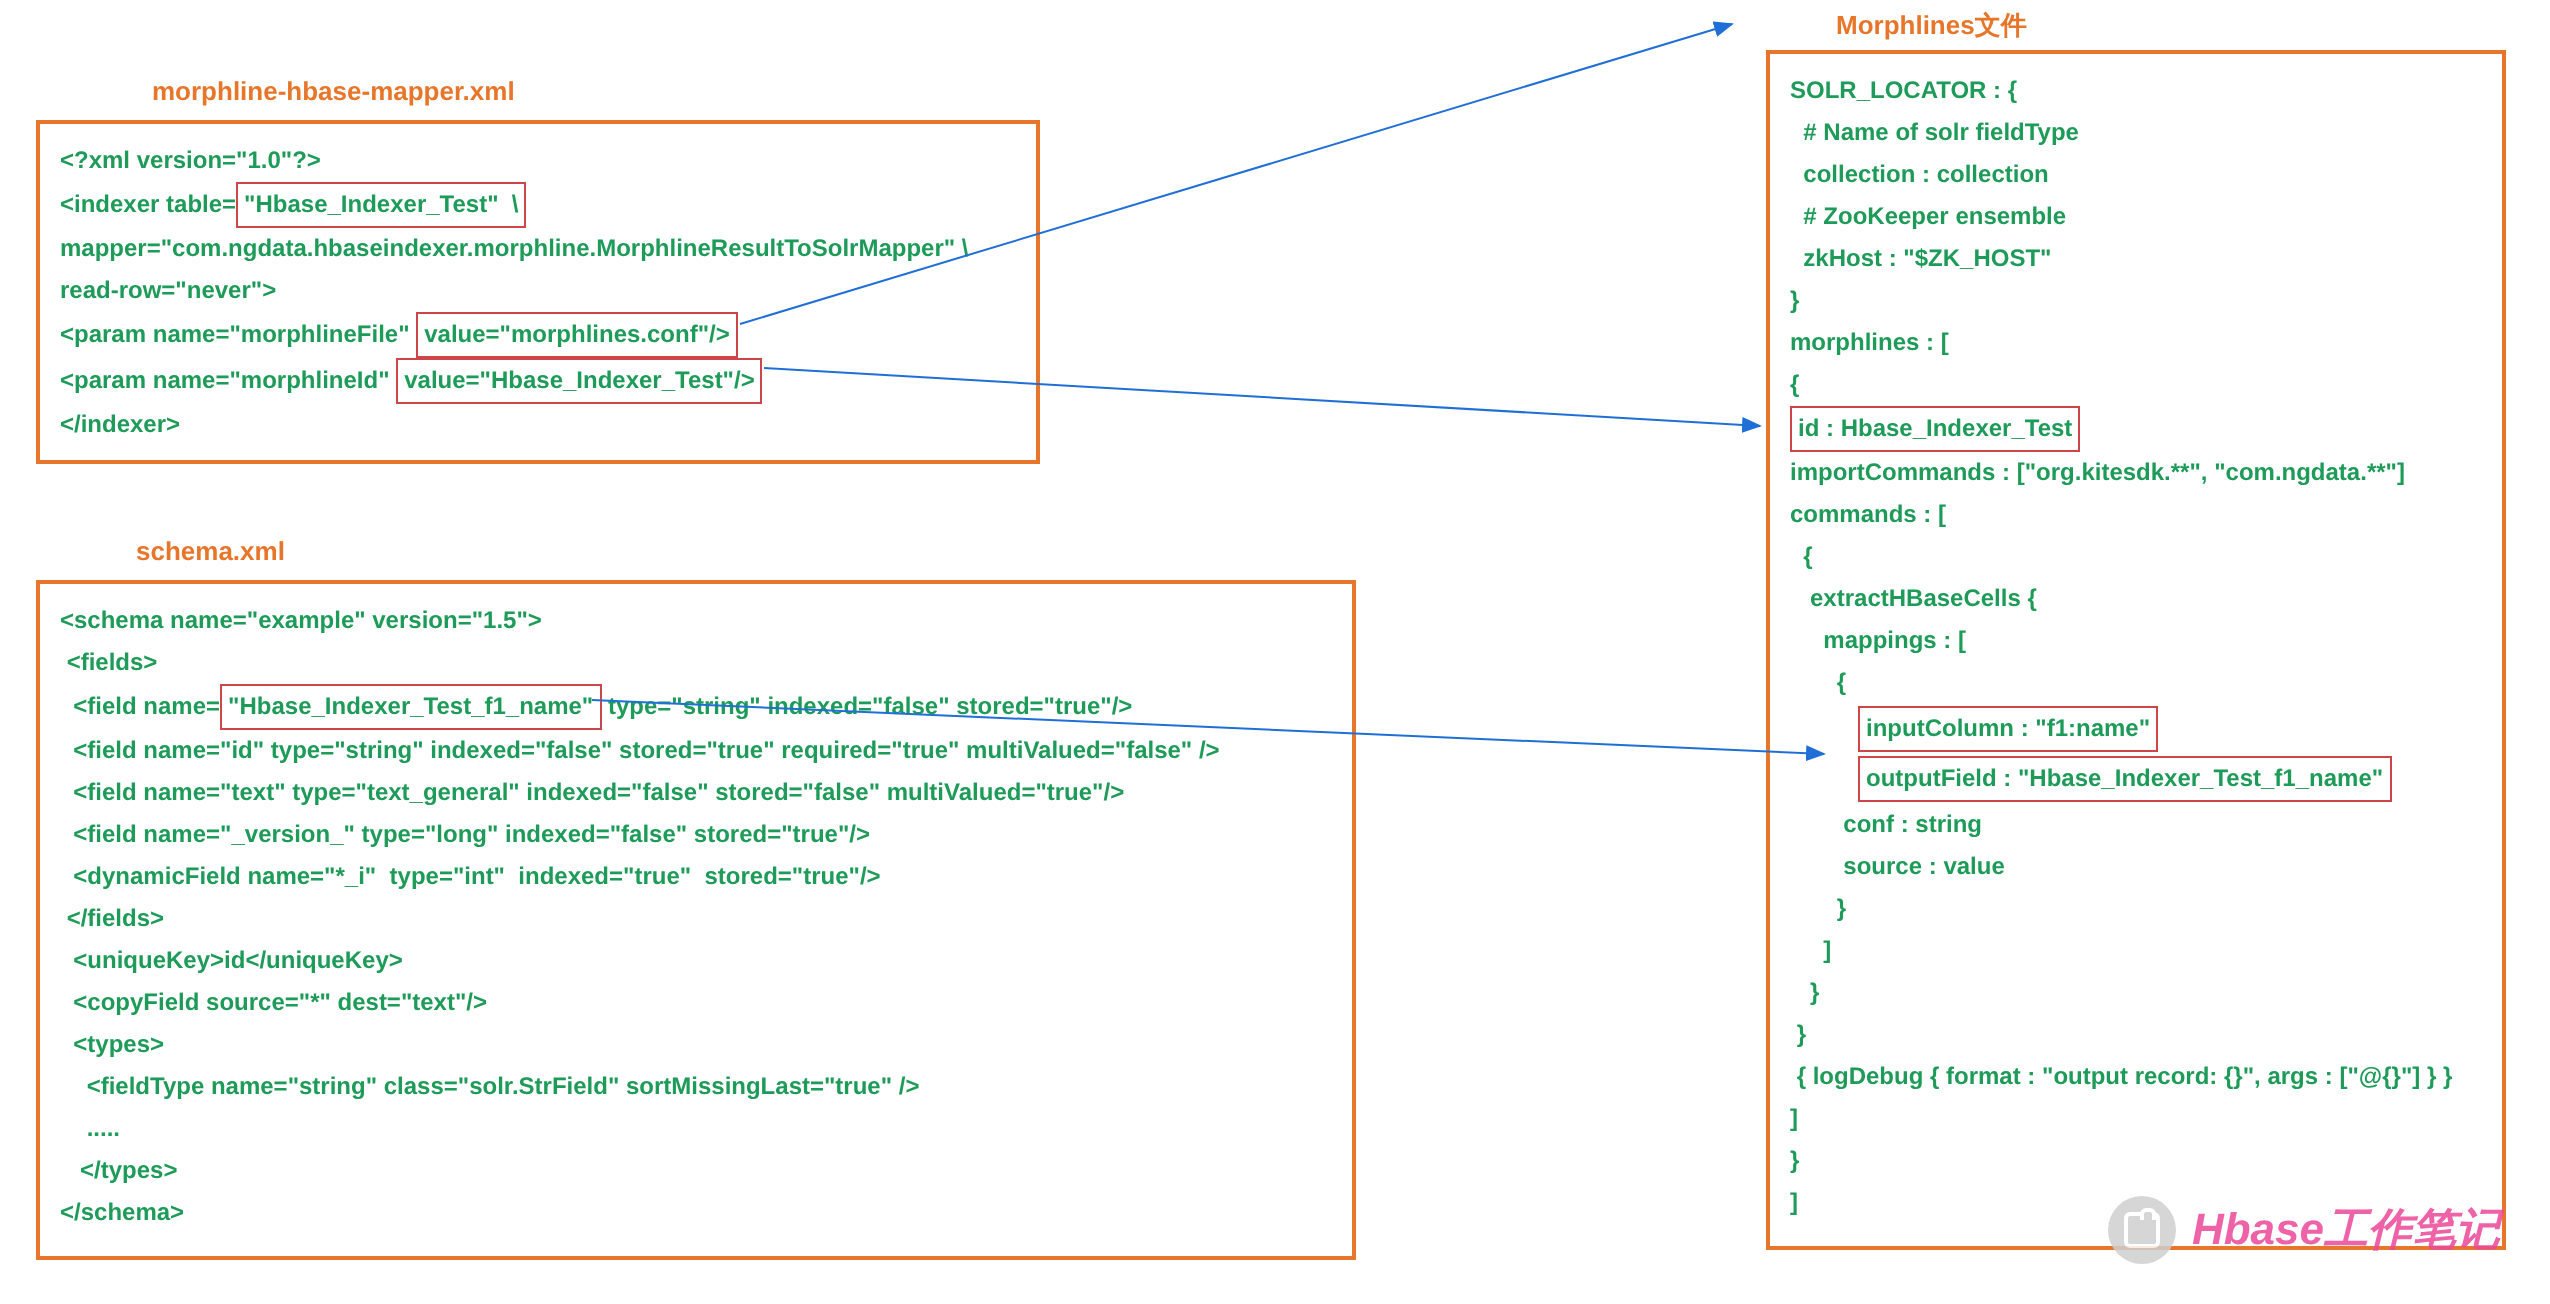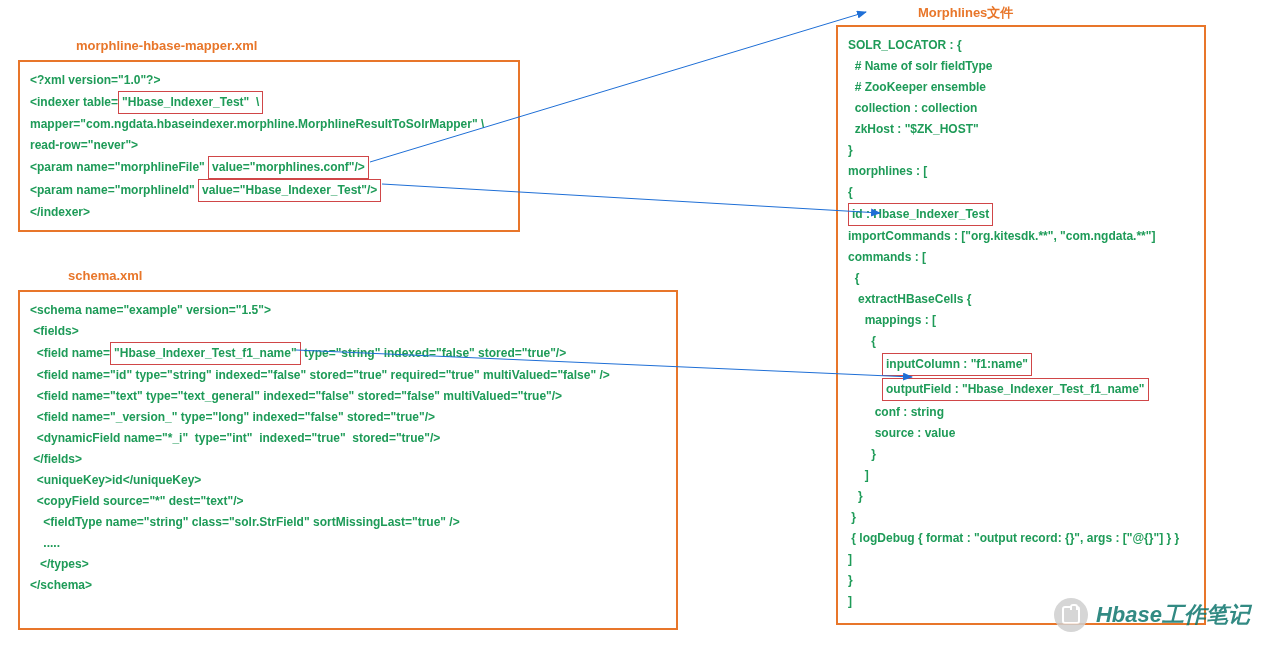--- a/index.html
+++ b/index.html
@@ -52,21 +52,21 @@
     width: 1275px;
     height: 652px;
     pointer-events: none;
   }
   .watermark {
     position: absolute;
     right: 25px;
     bottom: 20px;
     display: flex;
     align-items: center;
-    color: #0f766e;
+    color: #ec4899;
     font-size: 22px;
     font-weight: bold;
     font-style: italic;
     font-family: "Microsoft YaHei", Arial, sans-serif;
     opacity: 0.85;
   }
   .watermark .wm-icon {
     width: 34px;
     height: 34px;
     border-radius: 50%;
@@ -117,31 +117,32 @@
   <div class="code-line">&lt;schema name="example" version="1.5"&gt;</div>
   <div class="code-line"> &lt;fields&gt;</div>
   <div class="code-line"><span>  &lt;field name=</span><span class="red-box">"Hbase_Indexer_Test_f1_name"</span><span> type="string" indexed="false" stored="true"/&gt;</span></div>
   <div class="code-line">  &lt;field name="id" type="string" indexed="false" stored="true" required="true" multiValued="false" /&gt;</div>
   <div class="code-line">  &lt;field name="text" type="text_general" indexed="false" stored="false" multiValued="true"/&gt;</div>
   <div class="code-line">  &lt;field name="_version_" type="long" indexed="false" stored="true"/&gt;</div>
   <div class="code-line">  &lt;dynamicField name="*_i"  type="int"  indexed="true"  stored="true"/&gt;</div>
   <div class="code-line"> &lt;/fields&gt;</div>
   <div class="code-line">  &lt;uniqueKey&gt;id&lt;/uniqueKey&gt;</div>
   <div class="code-line">  &lt;copyField source="*" dest="text"/&gt;</div>
+  <div class="code-line">  &lt;types&gt;</div>
   <div class="code-line">    &lt;fieldType name="string" class="solr.StrField" sortMissingLast="true" /&gt;</div>
   <div class="code-line">    .....</div>
   <div class="code-line">   &lt;/types&gt;</div>
   <div class="code-line">&lt;/schema&gt;</div>
 </div>
 
-<div class="panel" style="left:836px; top:25px; width:370px; height:600px;">
+<div class="panel" style="left:883px; top:25px; width:370px; height:600px;">
   <div class="code-line">SOLR_LOCATOR : {</div>
   <div class="code-line">  # Name of solr fieldType</div>
+  <div class="code-line">  collection : collection</div>
   <div class="code-line">  # ZooKeeper ensemble</div>
-  <div class="code-line">  collection : collection</div>
   <div class="code-line">  zkHost : "$ZK_HOST"</div>
   <div class="code-line">}</div>
   <div class="code-line">morphlines : [</div>
   <div class="code-line">{</div>
   <div class="code-line"><span class="red-box">id : Hbase_Indexer_Test</span></div>
   <div class="code-line">importCommands : ["org.kitesdk.**", "com.ngdata.**"]</div>
   <div class="code-line">commands : [</div>
   <div class="code-line">  {</div>
   <div class="code-line">   extractHBaseCells {</div>
   <div class="code-line">     mappings : [</div>

